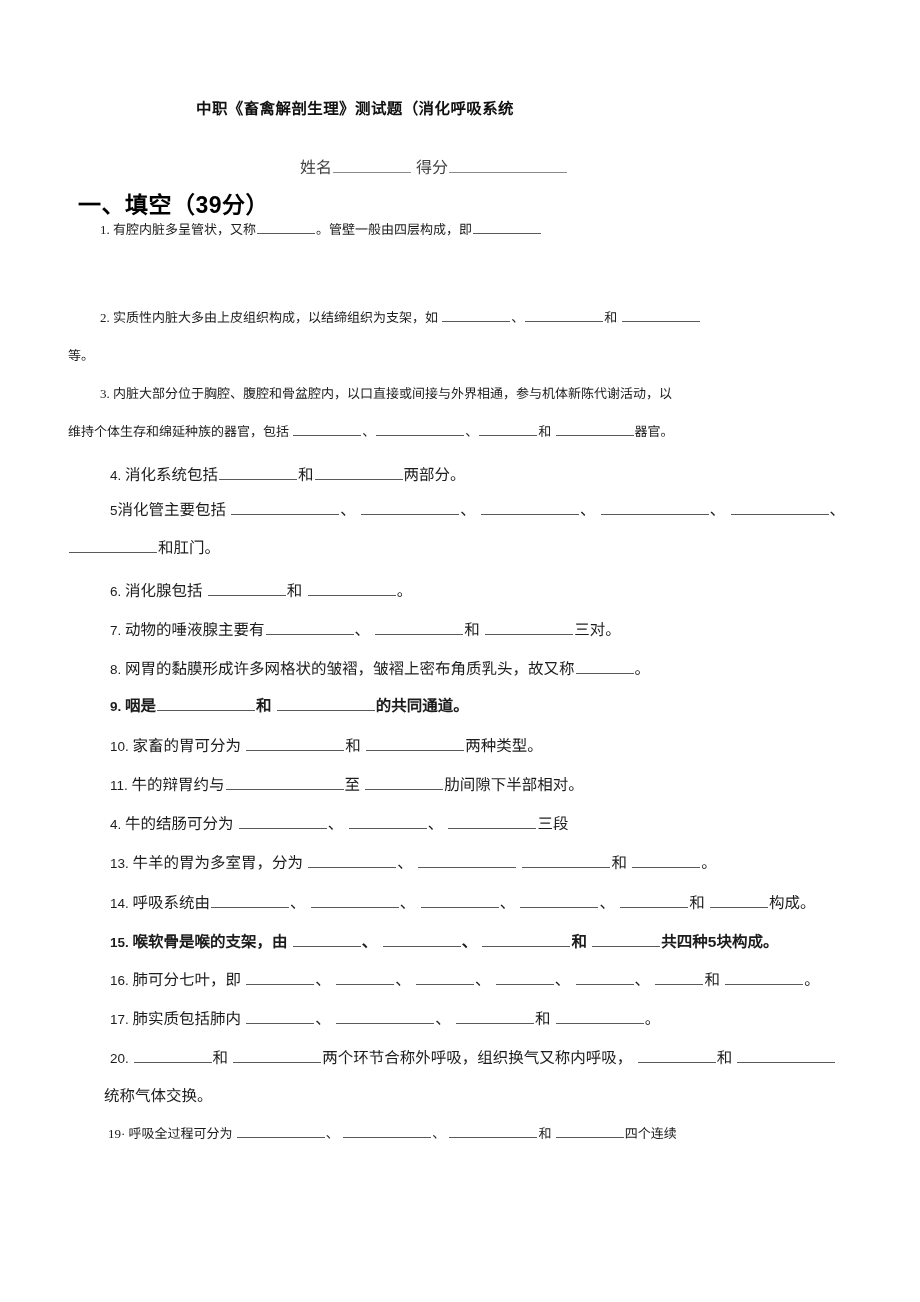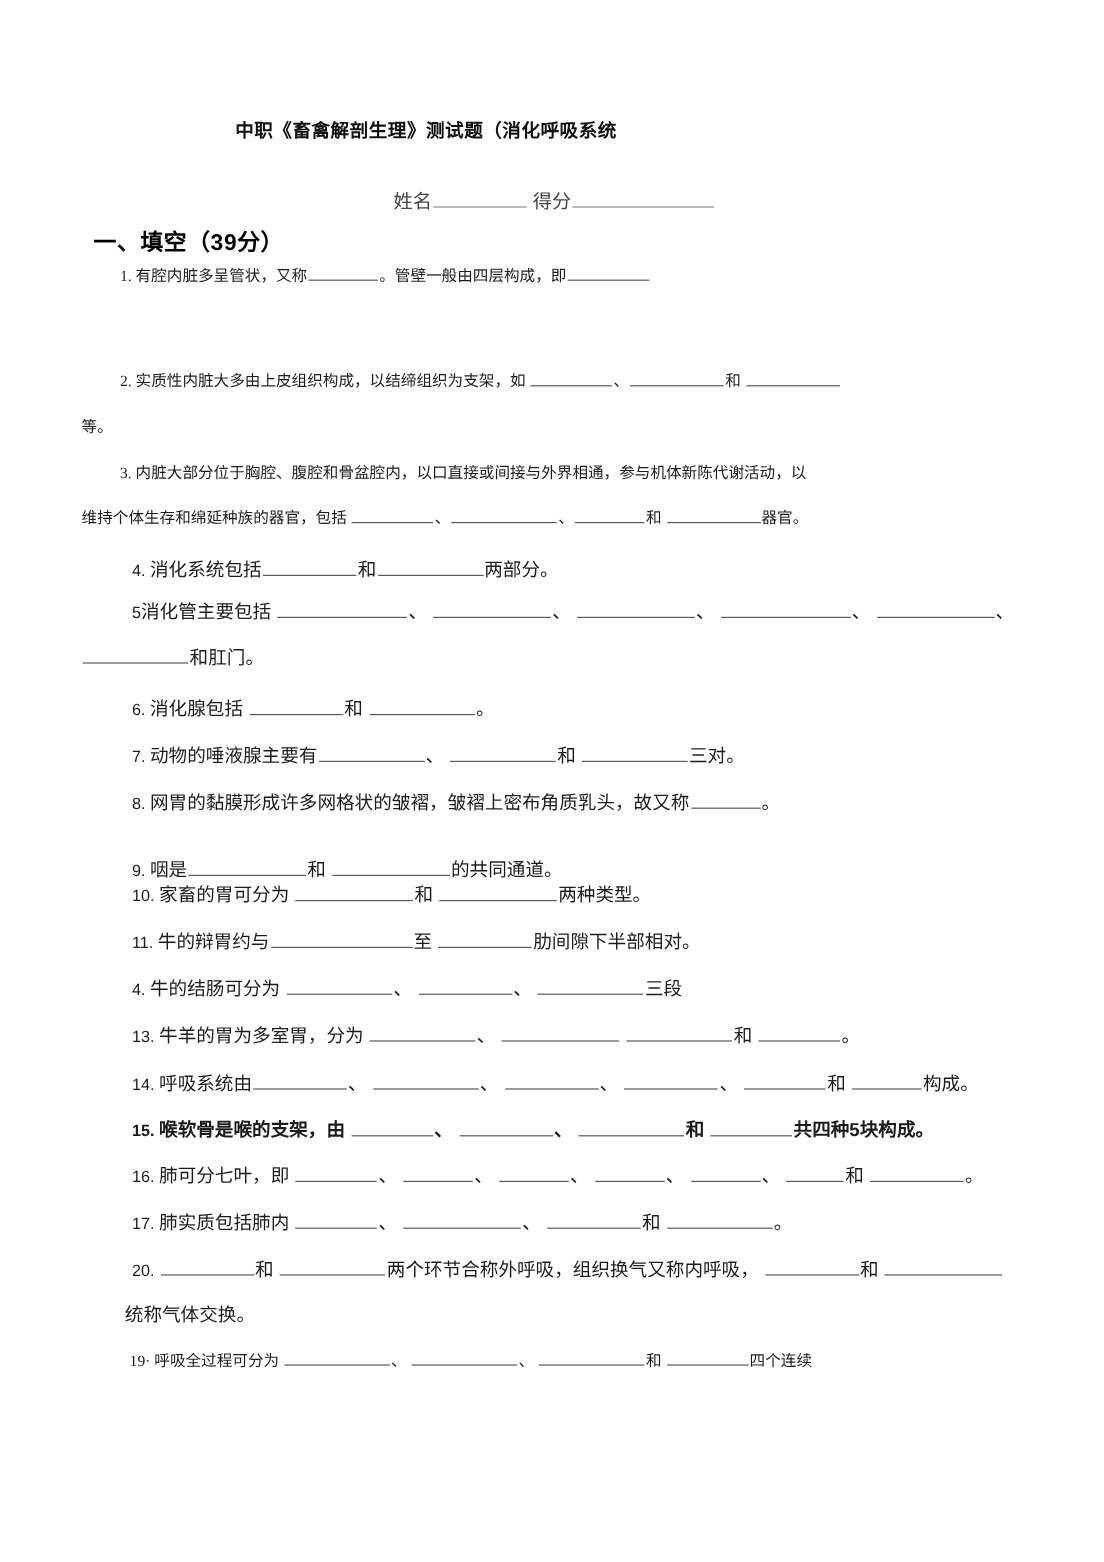--- a/index.html
+++ b/index.html
@@ -40,32 +40,31 @@
   }
 
   .name-score-line {
     position: absolute;
     left: 300px;
     top: 154px;
     font-family: "Liberation Serif", "DejaVu Serif", serif;
     font-size: 16px;
     white-space: nowrap;
     color: #333;
-    margin-left: 28px;
   }
   .name-score-line .lbl { color: #444; }
 
   
   .section-heading {
     position: absolute;
     left: 78px;
     top: 186px;
     font-family: "Liberation Sans", "DejaVu Sans", sans-serif;
     font-weight: bold;
-    font-size: 19px;
+    font-size: 23px;
     letter-spacing: 0.5px;
     white-space: nowrap;
     color: #000;
   }
 
   
   .q {
     position: absolute;
     white-space: nowrap;
     color: #1c1c1c;
@@ -125,21 +124,21 @@
       <div class="q serif" style="left: 100px; top: 307px;"><span class="num">2. </span><span>实质性内脏大多由上皮组织构成，以结缔组织为支架，如 </span><span class="blank w6"></span><span>、</span><span class="blank w7"></span><span>和 </span><span class="blank w7"></span></div>
       <div class="q serif" style="left: 68px; top: 345px;"><span>等。</span></div>
       <div class="q serif" style="left: 100px; top: 383px;"><span class="num">3. </span><span>内脏大部分位于胸腔、腹腔和骨盆腔内，以口直接或间接与外界相通，参与机体新陈代谢活动，以</span></div>
       <div class="q serif" style="left: 68px; top: 421px;"><span>维持个体生存和绵延种族的器官，包括 </span><span class="blank w6"></span><span>、</span><span class="blank w8"></span><span>、</span><span class="blank w5"></span><span>和 </span><span class="blank w7"></span><span>器官。</span></div>
       <div class="q sans" style="left: 110px; top: 462px;"><span class="num">4. </span><span>消化系统包括</span><span class="blank w7"></span><span>和</span><span class="blank w8"></span><span>两部分。</span></div>
       <div class="q sans" style="left: 110px; top: 497px;"><span class="num">5</span><span>消化管主要包括 </span><span class="blank w10"></span><span>、 </span><span class="blank w9"></span><span>、 </span><span class="blank w9"></span><span>、 </span><span class="blank w10"></span><span>、 </span><span class="blank w9"></span><span>、</span></div>
       <div class="q sans" style="left: 68px; top: 535px;"><span class="blank w8"></span><span>和肛门。</span></div>
       <div class="q sans" style="left: 110px; top: 578px;"><span class="num">6. </span><span>消化腺包括 </span><span class="blank w7"></span><span>和 </span><span class="blank w8"></span><span>。</span></div>
       <div class="q sans" style="left: 110px; top: 617px;"><span class="num">7. </span><span>动物的唾液腺主要有</span><span class="blank w8"></span><span>、 </span><span class="blank w8"></span><span>和 </span><span class="blank w8"></span><span>三对。</span></div>
       <div class="q sans" style="left: 110px; top: 656px;"><span class="num">8. </span><span>网胃的黏膜形成许多网格状的皱褶，皱褶上密布角质乳头，故又称</span><span class="blank w5"></span><span>。</span></div>
-      <div class="q sans" style="left: 110px; top: 712px;"><span class="num">9. </span><span>咽是</span><span class="blank w9"></span><span>和 </span><span class="blank w9"></span><span>的共同通道。</span></div>
+      <div class="q sans" style="left: 110px; top: 693px; font-weight: bold;"><span class="num">9. </span><span>咽是</span><span class="blank w9"></span><span>和 </span><span class="blank w9"></span><span>的共同通道。</span></div>
       <div class="q sans" style="left: 110px; top: 733px;"><span class="num">10. </span><span>家畜的胃可分为 </span><span class="blank w9"></span><span>和 </span><span class="blank w9"></span><span>两种类型。</span></div>
       <div class="q sans" style="left: 110px; top: 772px;"><span class="num">11. </span><span>牛的辩胃约与</span><span class="blank w11"></span><span>至 </span><span class="blank w7"></span><span>肋间隙下半部相对。</span></div>
       <div class="q sans" style="left: 110px; top: 811px;"><span class="num">4. </span><span>牛的结肠可分为 </span><span class="blank w8"></span><span>、 </span><span class="blank w7"></span><span>、 </span><span class="blank w8"></span><span>三段</span></div>
       <div class="q sans" style="left: 110px; top: 850px;"><span class="num">13. </span><span>牛羊的胃为多室胃，分为 </span><span class="blank w8"></span><span>、 </span><span class="blank w9"></span><span>  </span><span class="blank w8"></span><span>和 </span><span class="blank w6"></span><span>。</span></div>
       <div class="q sans" style="left: 110px; top: 890px;"><span class="num">14. </span><span>呼吸系统由</span><span class="blank w7"></span><span>、 </span><span class="blank w8"></span><span>、 </span><span class="blank w7"></span><span>、 </span><span class="blank w7"></span><span>、 </span><span class="blank w6"></span><span>和 </span><span class="blank w5"></span><span>构成。</span></div>
       <div class="q sans" style="left: 110px; top: 929px; font-weight: bold;"><span class="num">15. </span><span>喉软骨是喉的支架，由 </span><span class="blank w6"></span><span>、 </span><span class="blank w7"></span><span>、 </span><span class="blank w8"></span><span>和 </span><span class="blank w6"></span><span>共四种5块构成。</span></div>
       <div class="q sans" style="left: 110px; top: 967px;"><span class="num">16. </span><span>肺可分七叶，即 </span><span class="blank w6"></span><span>、 </span><span class="blank w5"></span><span>、 </span><span class="blank w5"></span><span>、 </span><span class="blank w5"></span><span>、 </span><span class="blank w5"></span><span>、 </span><span class="blank w4"></span><span>和 </span><span class="blank w7"></span><span>。</span></div>
       <div class="q sans" style="left: 110px; top: 1006px;"><span class="num">17. </span><span>肺实质包括肺内 </span><span class="blank w6"></span><span>、 </span><span class="blank w9"></span><span>、 </span><span class="blank w7"></span><span>和 </span><span class="blank w8"></span><span>。</span></div>
       <div class="q sans" style="left: 110px; top: 1045px;"><span class="num">20. </span><span>  </span><span class="blank w7"></span><span>和 </span><span class="blank w8"></span><span>两个环节合称外呼吸，组织换气又称内呼吸， </span><span class="blank w7"></span><span>和 </span><span class="blank w9"></span></div>
       <div class="q sans" style="left: 68px; top: 1083px; margin-left: 36px;"><span>统称气体交换。</span></div>

